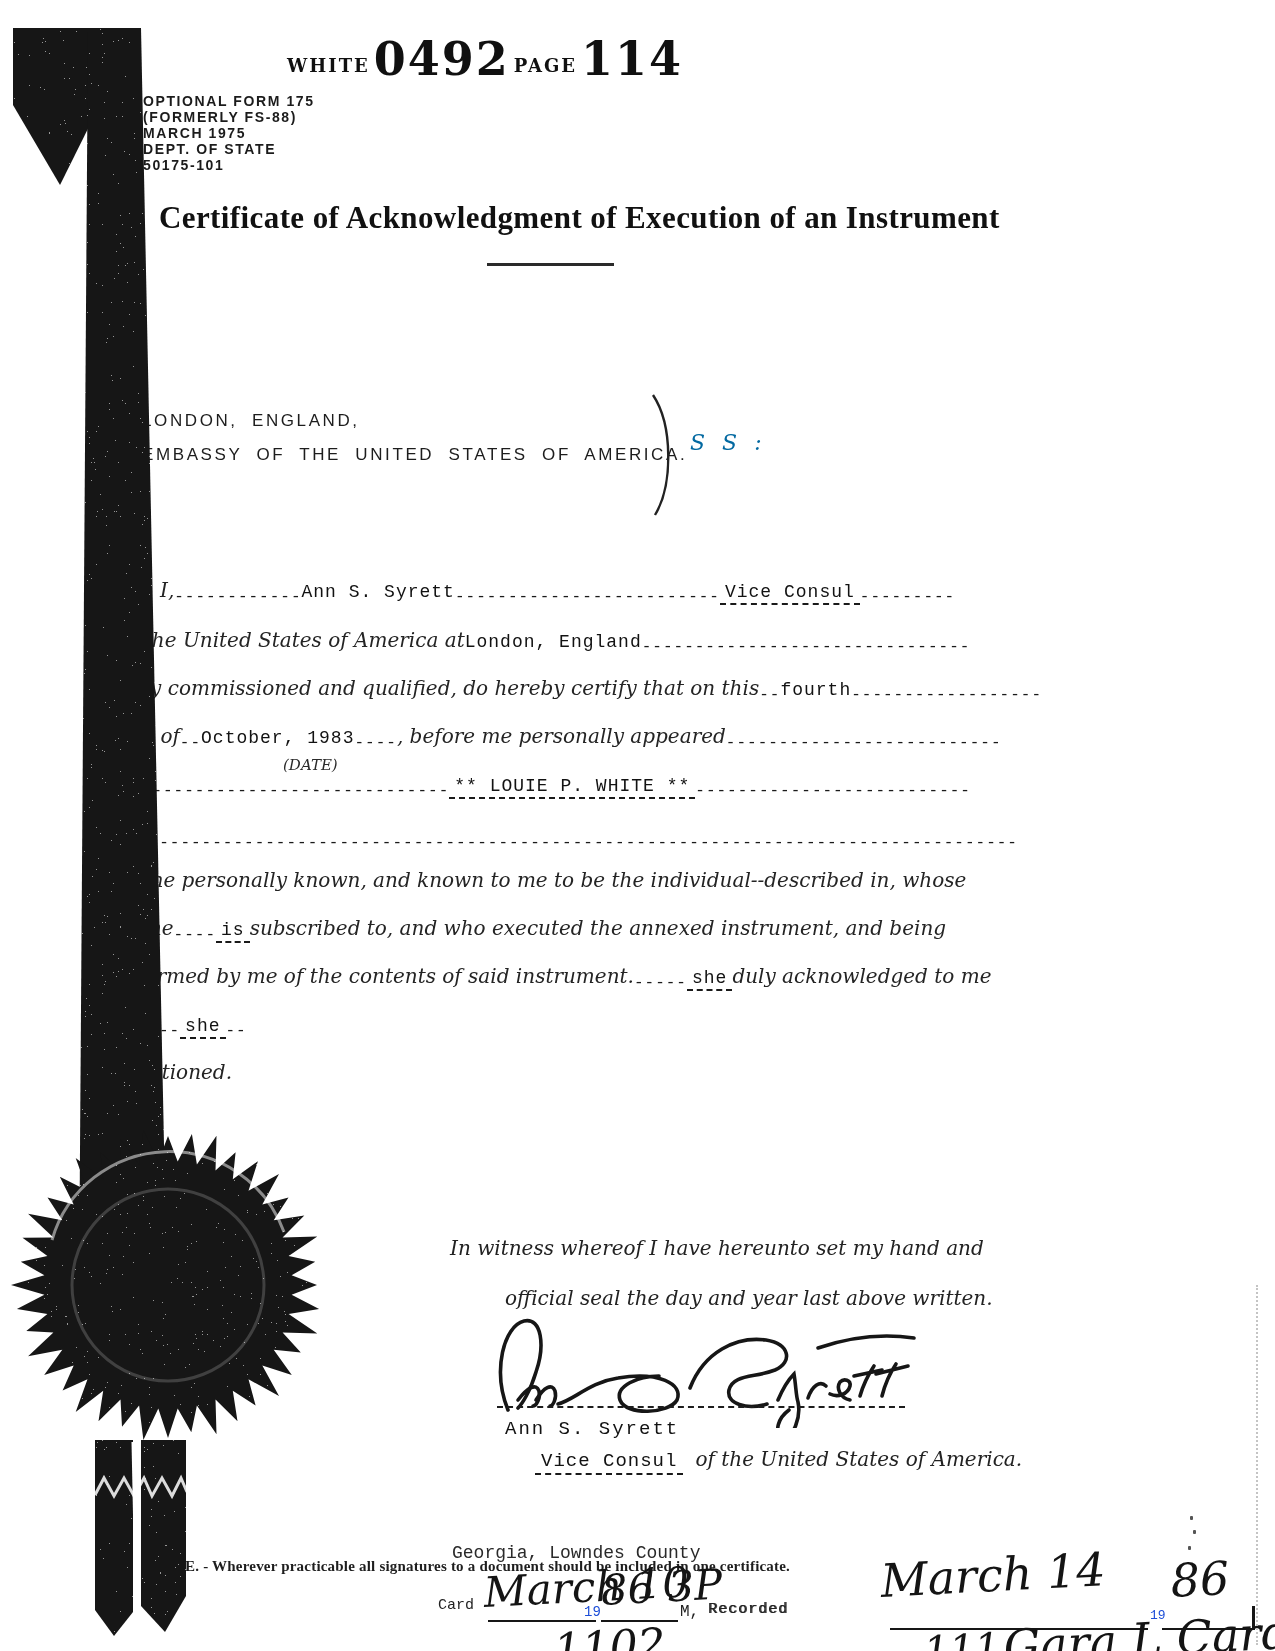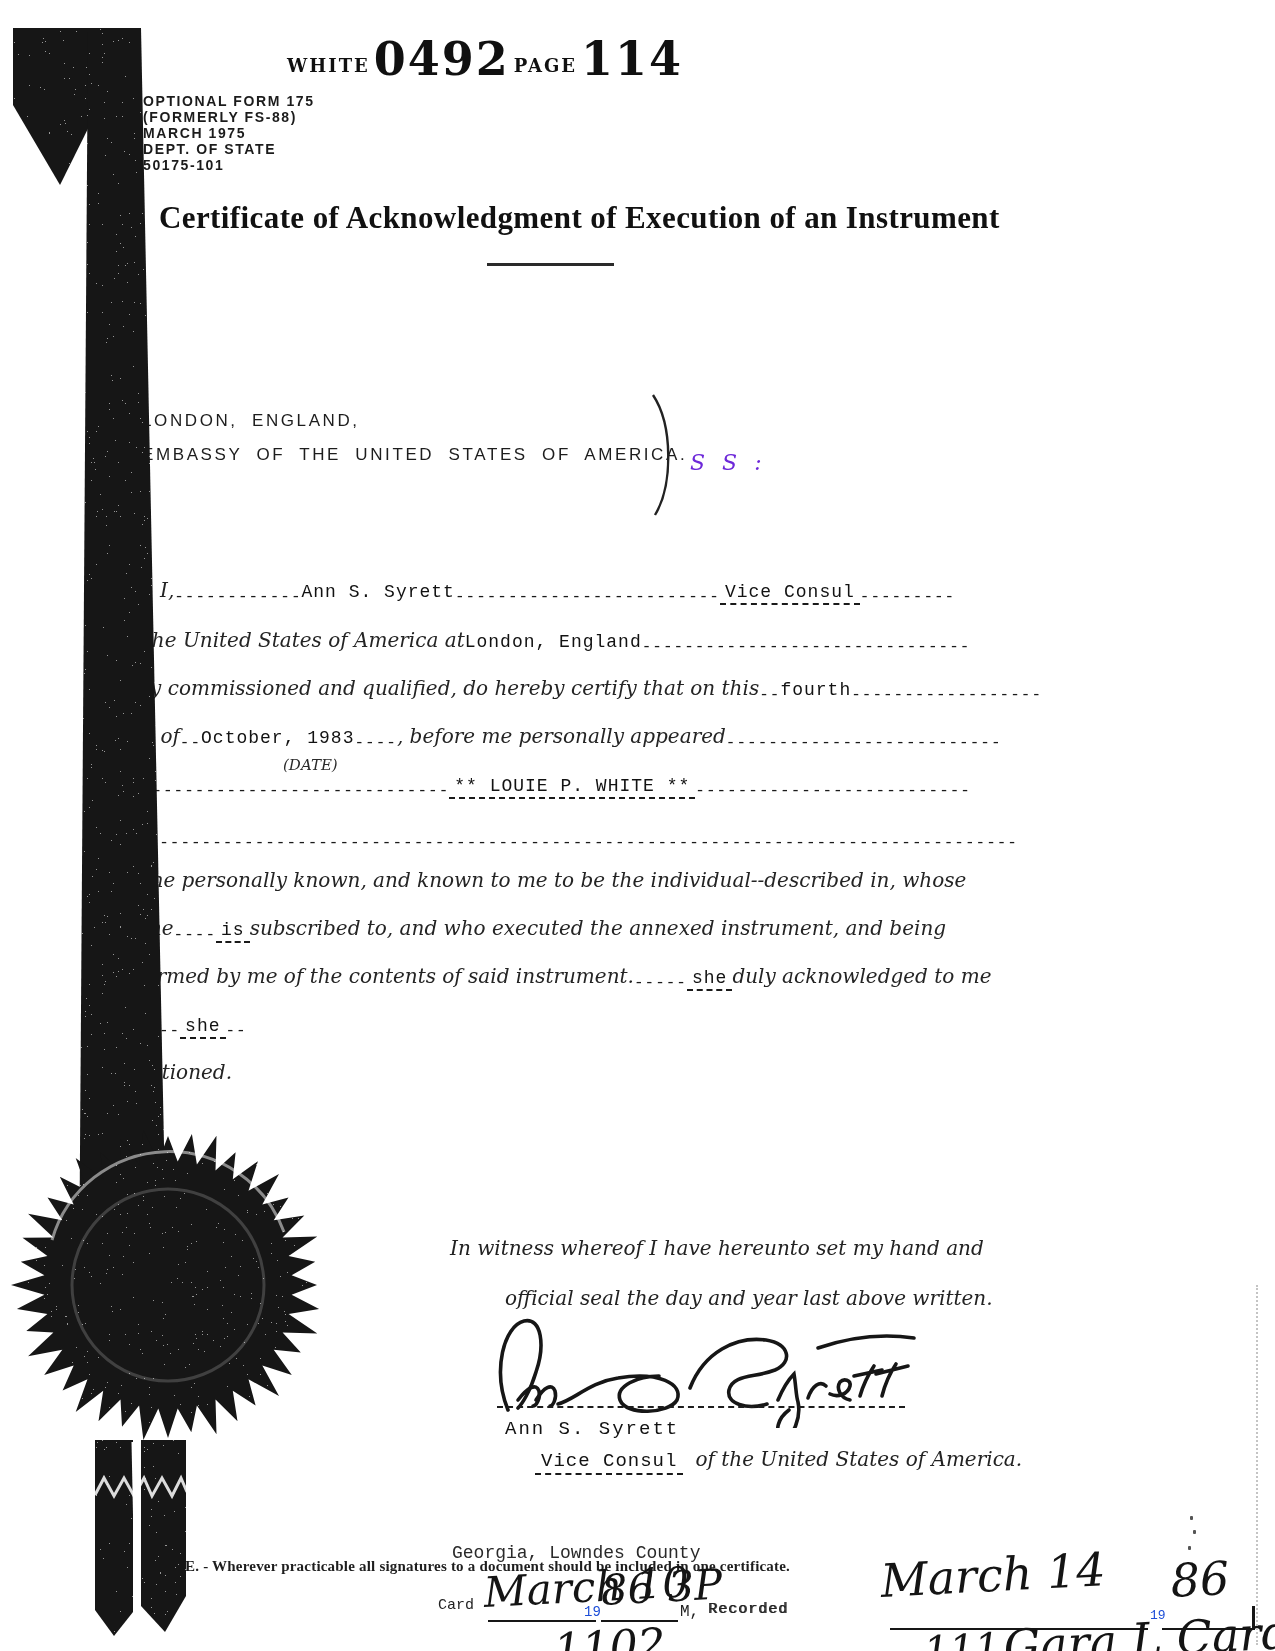--- a/index.html
+++ b/index.html
@@ -18,21 +18,21 @@
              font-size:14px;font-weight:600;letter-spacing:1.6px;line-height:16px;color:#1b1b1b;}
 
   
   .doc-title{left:159px;top:200px;font-family:"Liberation Serif",serif;
              font-weight:bold;font-size:31px;letter-spacing:0.4px;color:#111;white-space:nowrap;}
   .title-rule{left:487px;top:263px;width:127px;border-top:3px solid #2a2a2a;}
 
   
   .jur{left:142px;top:404px;font-family:"Liberation Sans",sans-serif;font-size:17px;
        letter-spacing:2.6px;word-spacing:7px;line-height:34px;color:#1d1d1d;white-space:nowrap;}
-  .ss{left:690px;top:450px;font-style:italic;font-size:22px;letter-spacing:5px;color:#6d28d9;}
+  .ss{left:690px;top:430px;font-style:italic;font-size:22px;letter-spacing:5px;color:#0369a1;}
 
   
   .body-line{position:absolute;white-space:nowrap;display:flex;align-items:baseline;}
   .seg-form{font-family:"DejaVu Serif",serif;font-style:italic;font-size:20px;color:#242424;}
   .seg-typed{font-family:"Liberation Mono",monospace;font-size:18px;letter-spacing:1px;color:#121212;}
   .seg-typedu{font-family:"Liberation Mono",monospace;font-size:18px;letter-spacing:1px;color:#121212;
               border-bottom:2px dashed #1a1a1a;padding:0 5px 1px;}
   .seg-dash{font-family:"Liberation Mono",monospace;font-size:16px;letter-spacing:1px;
             position:relative;top:4px;color:#1a1a1a;}
   .date-label{left:283px;top:756px;font-style:italic;font-size:15px;color:#2a2a2a;text-align:right;}

